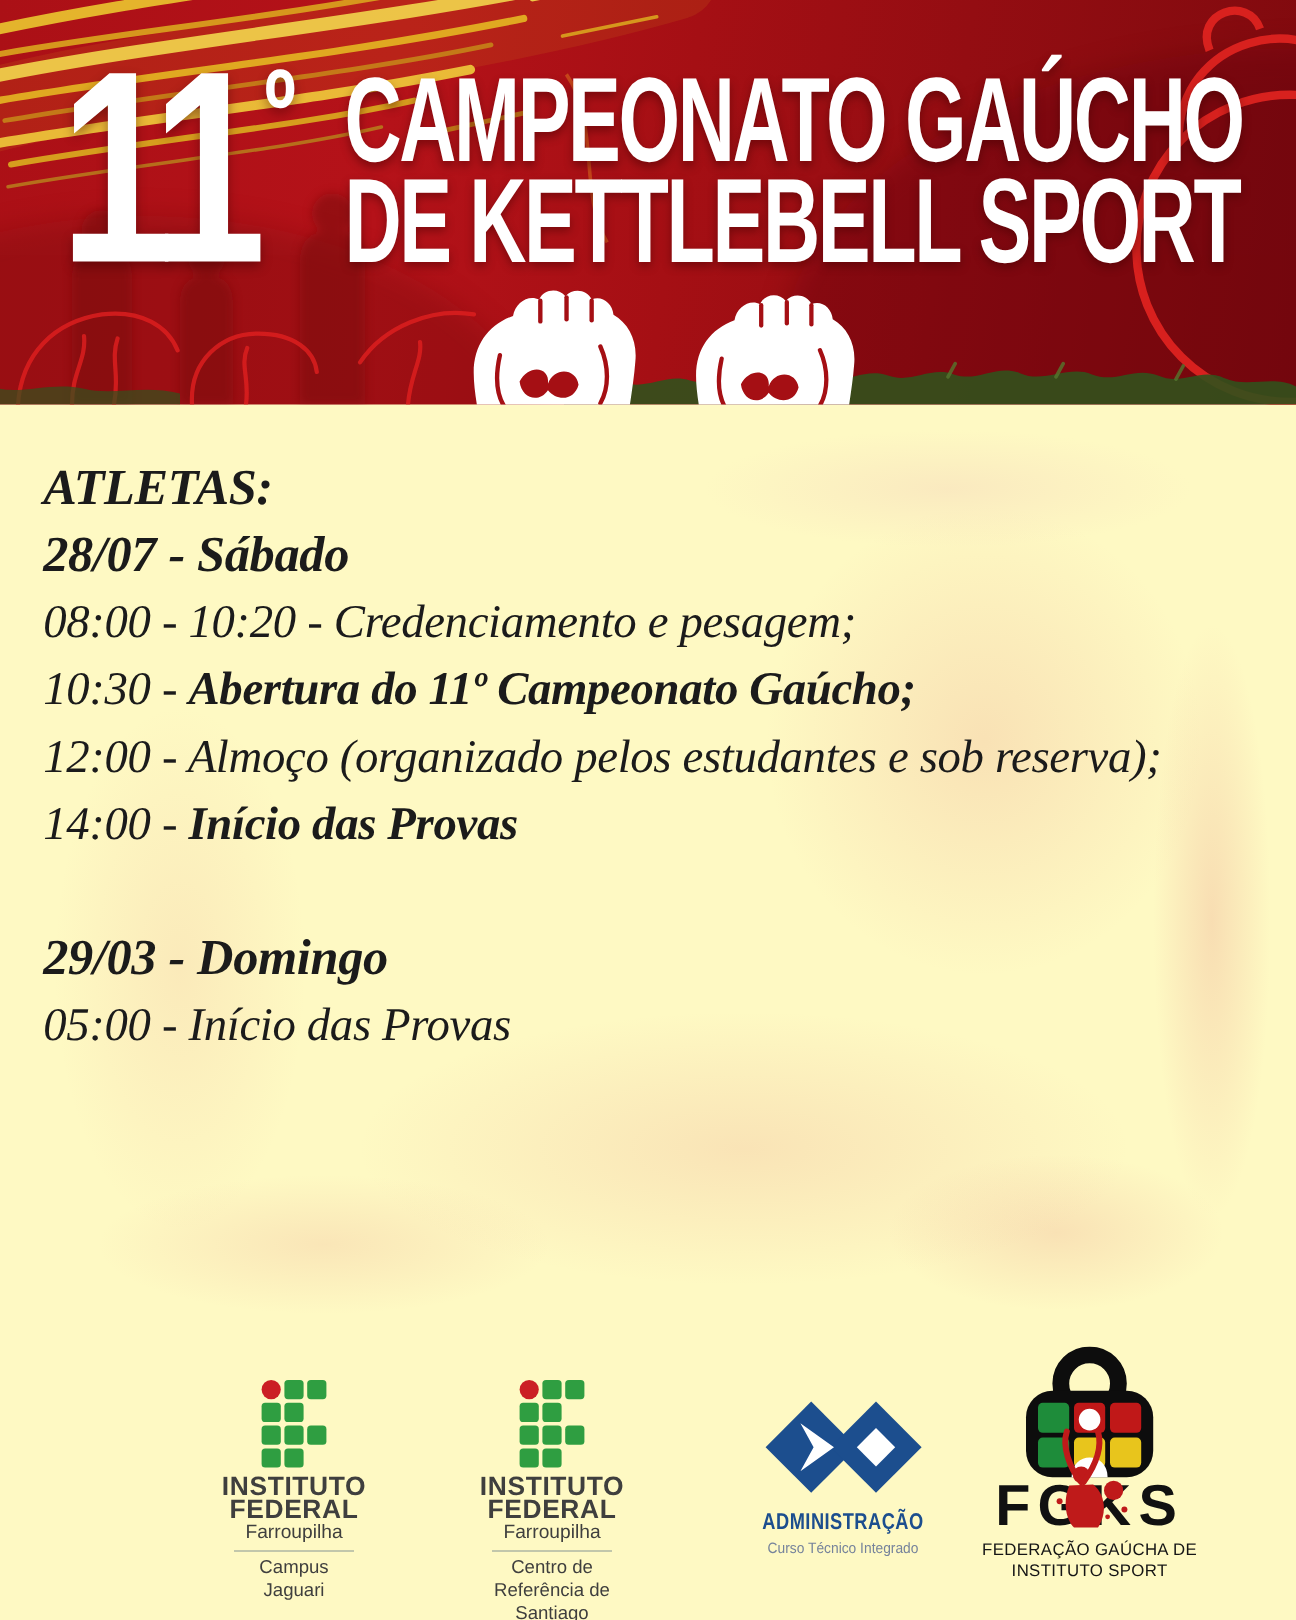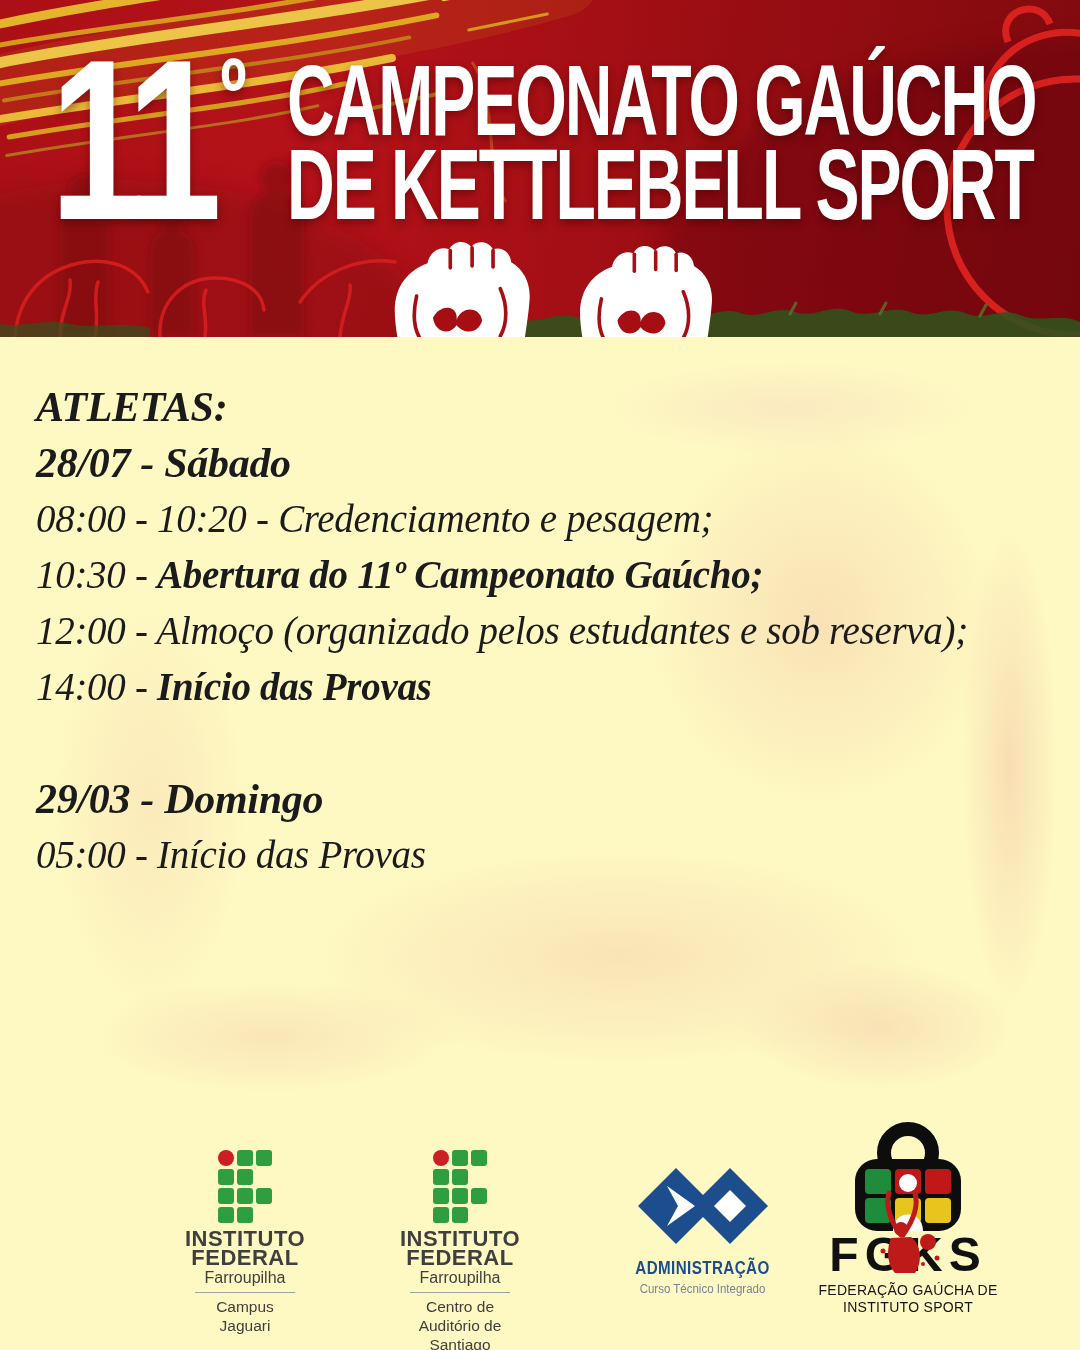--- a/index.html
+++ b/index.html
@@ -209,21 +209,21 @@
         <span class="sq"></span>
       <span class="sq"></span>
         <span class="sq"></span>
         <span class="emp"></span>
     </div>
     <div class="if-l1">INSTITUTO</div>
     <div class="if-l1">FEDERAL</div>
     <div class="if-l3">Farroupilha</div>
     <hr class="if-div">
     <div class="if-unit">Centro de</div>
-    <div class="if-unit">Auditório de</div>
+    <div class="if-unit">Referência de</div>
     <div class="if-unit">Santiago</div>
   </div>
 
   <div class="logo-col admin-col">
     <svg width="132" height="86" viewBox="0 0 132 86" xmlns="http://www.w3.org/2000/svg">
       <path d="M39,5 L77,43 L39,81 L1,43 Z" fill="#1c4e8e"></path>
       <path d="M93,5 L131,43 L93,81 L55,43 Z" fill="#1c4e8e"></path>
       <path d="M30,23 L58,43 L30,63 L41,43 Z" fill="#ffffff"></path>
       <path d="M93,27 L109,43 L93,59 L77,43 Z" fill="#ffffff"></path>
     </svg>

